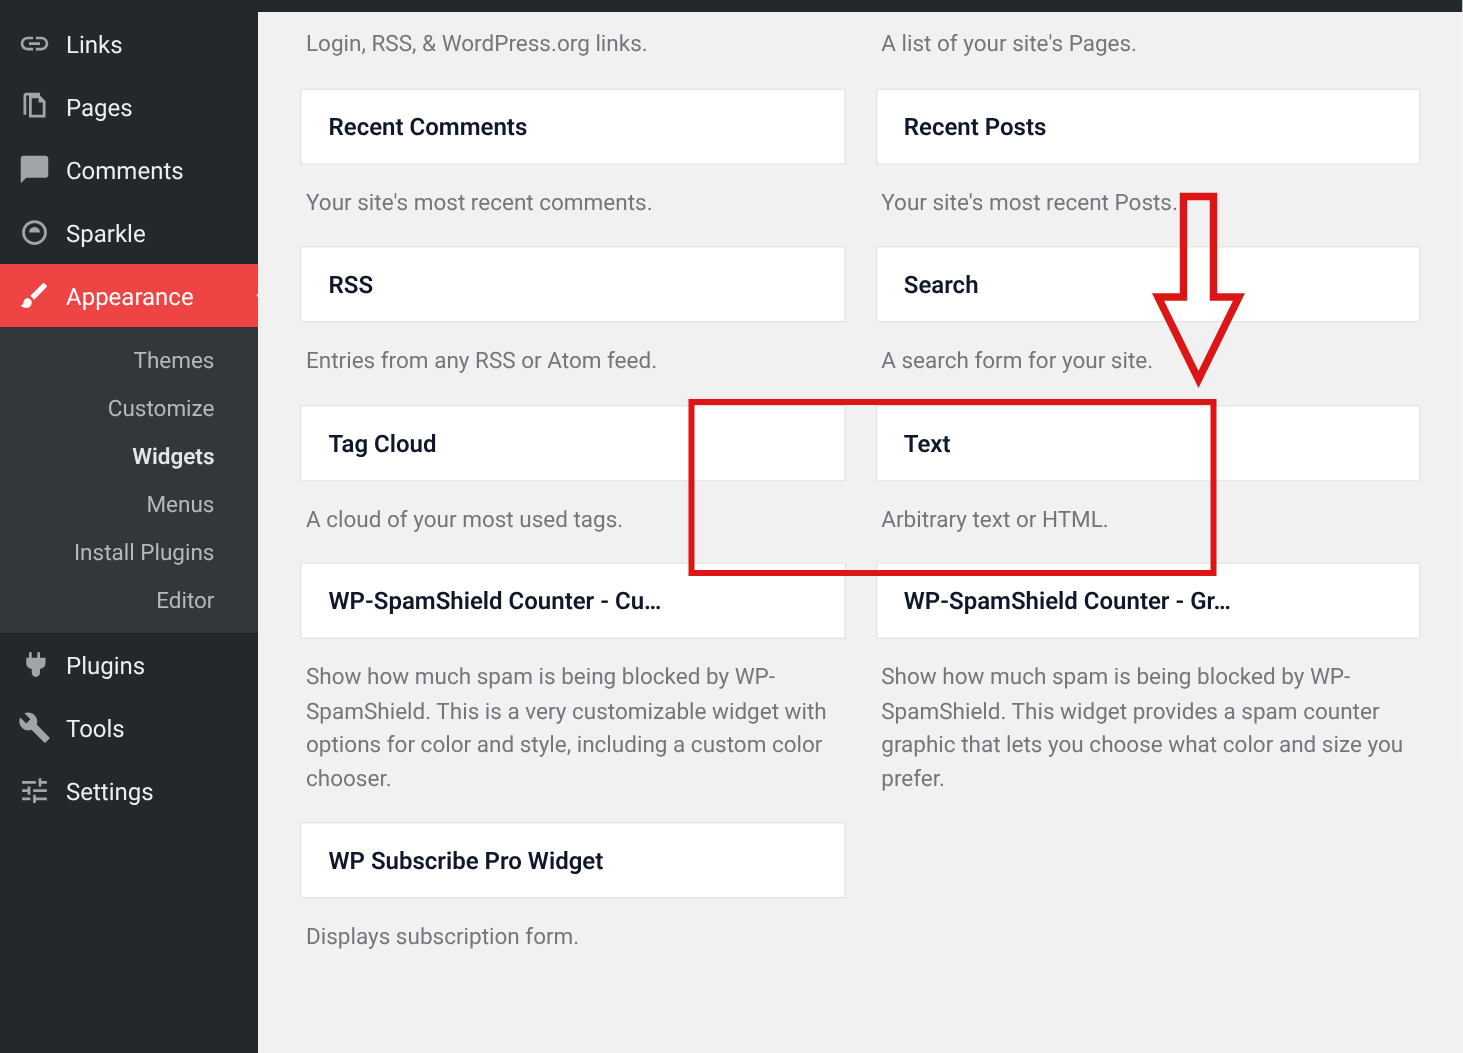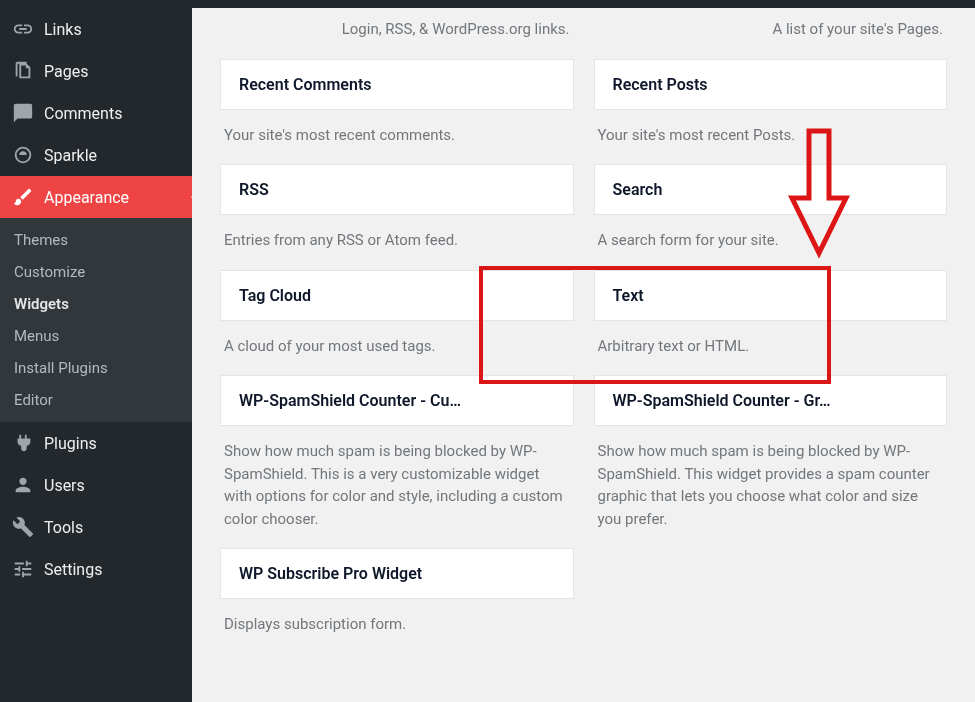--- a/index.html
+++ b/index.html
@@ -2,42 +2,42 @@
 <html><head>
   <meta charset="utf-8">
   <style>
     * { margin: 0; padding: 0; box-sizing: border-box; }
     body { font-family: -apple-system, BlinkMacSystemFont, "Segoe UI", Roboto, sans-serif; background: #fff; width: 975px; height: 702px; overflow: hidden; }
     
     .top-bar { background: #23282d; height: 8px; }
     
     .wrapper { display: flex; height: 694px; }
     
-    .sidebar { width: 192px; background: #23282d; color: #eee; flex-shrink: 0; }
+    .sidebar { width: 172px; background: #23282d; color: #eee; flex-shrink: 0; text-align: right; }
     
     .menu-item { display: flex; align-items: center; padding: 10px 12px; font-size: 16px; color: #eee; cursor: pointer; }
     .menu-item-active { background: #ef4444; color: #fff; position: relative; }
     .menu-item-active::after { content: ""; position: absolute; right: -8px; top: 50%; transform: translateY(-50%); border: 9px solid transparent; border-right-color: #f1f1f1; }
     .menu-icon { width: 22px; height: 22px; margin-right: 10px; display: inline-flex; align-items: center; justify-content: center; }
     .menu-icon svg { width: 22px; height: 22px; fill: #a0a5aa; }
     .menu-item-active .menu-icon svg { fill: #fff; }
     
     .submenu { background: #32373c; padding: 6px 0; }
-    .submenu-item { display: block; padding: 7px 14px; font-size: 15px; color: #b4b9be; cursor: pointer; }
+    .submenu-item { display: block; padding: 7px 29px; font-size: 15px; color: #b4b9be; cursor: pointer; }
     .submenu-item-active { color: #e5e5e5; font-weight: 600; }
     
     .main { flex: 1; background: #f1f1f1; padding: 10px 28px 0 28px; overflow: hidden; }
     
     .widget-grid { display: flex; gap: 20px; }
     .widget-col { flex: 1; display: flex; flex-direction: column; }
     
     .widget-box { background: #fff; border: 1px solid #e5e5e5; padding: 15px 18px; font-size: 16px; font-weight: 600; color: #0f172a; cursor: pointer; margin-top: 12px; white-space: nowrap; overflow: hidden; text-overflow: ellipsis; }
     .widget-box:first-child { margin-top: 0; }
     .widget-desc { padding: 14px 4px 6px 4px; font-size: 15px; color: #72777c; line-height: 1.5; }
-    .widget-desc.first { padding-top: 0; text-align: right; }
+    .widget-desc.first { padding-top: 0; }
     
     .highlight-box { position: absolute; border: 4px solid #dc1616; pointer-events: none; }
     .arrow-annotation { position: absolute; pointer-events: none; }
     
     .main-area { position: relative; }
   </style>
 </head>
 <body>
 
 <div class="top-bar"></div>
@@ -100,28 +100,20 @@
       <span class="menu-icon">
         <svg viewBox="0 0 24 24">
             <path d="M16 7V3h-2v4h-4V3H8v4H6v4c0 2.21 1.79 4 4 4v3c0 1.66 1.34 3 3 3s3-1.34 3-3v-3c2.21 0 4-1.79 4-4V7h-4z"></path>
           </svg>
       </span>
       <span>Plugins</span>
     </div>
     <div class="menu-item">
       <span class="menu-icon">
         <svg viewBox="0 0 24 24">
-            <path d="M12 12c2.21 0 4-1.79 4-4s-1.79-4-4-4-4 1.79-4 4 1.79 4 4 4zm0 2c-2.67 0-8 1.34-8 4v2h16v-2c0-2.66-5.33-4-8-4z"></path>
-          </svg>
-      </span>
-      <span>Users</span>
-    </div>
-    <div class="menu-item">
-      <span class="menu-icon">
-        <svg viewBox="0 0 24 24">
             <path d="M22.7 19l-9.1-9.1c.9-2.3.4-5-1.5-6.9-2-2-5-2.4-7.4-1.3L9 6 6 9 1.6 4.7C.4 7.1.9 10.1 2.9 12.1c1.9 1.9 4.6 2.4 6.9 1.5l9.1 9.1c.4.4 1 .4 1.4 0l2.3-2.3c.5-.4.5-1.1.1-1.4z"></path>
           </svg>
       </span>
       <span>Tools</span>
     </div>
     <div class="menu-item">
       <span class="menu-icon">
         <svg viewBox="0 0 24 24">
             <path d="M3 17v2h6v-2H3zM3 5v2h10V5H3zm10 16v-2h8v-2h-8v-2h-2v6h2zM7 9v2H3v2h4v2h2V9H7zm14 4v-2H11v2h10zm-6-4h2V7h4V5h-4V3h-2v6z"></path>
           </svg>

